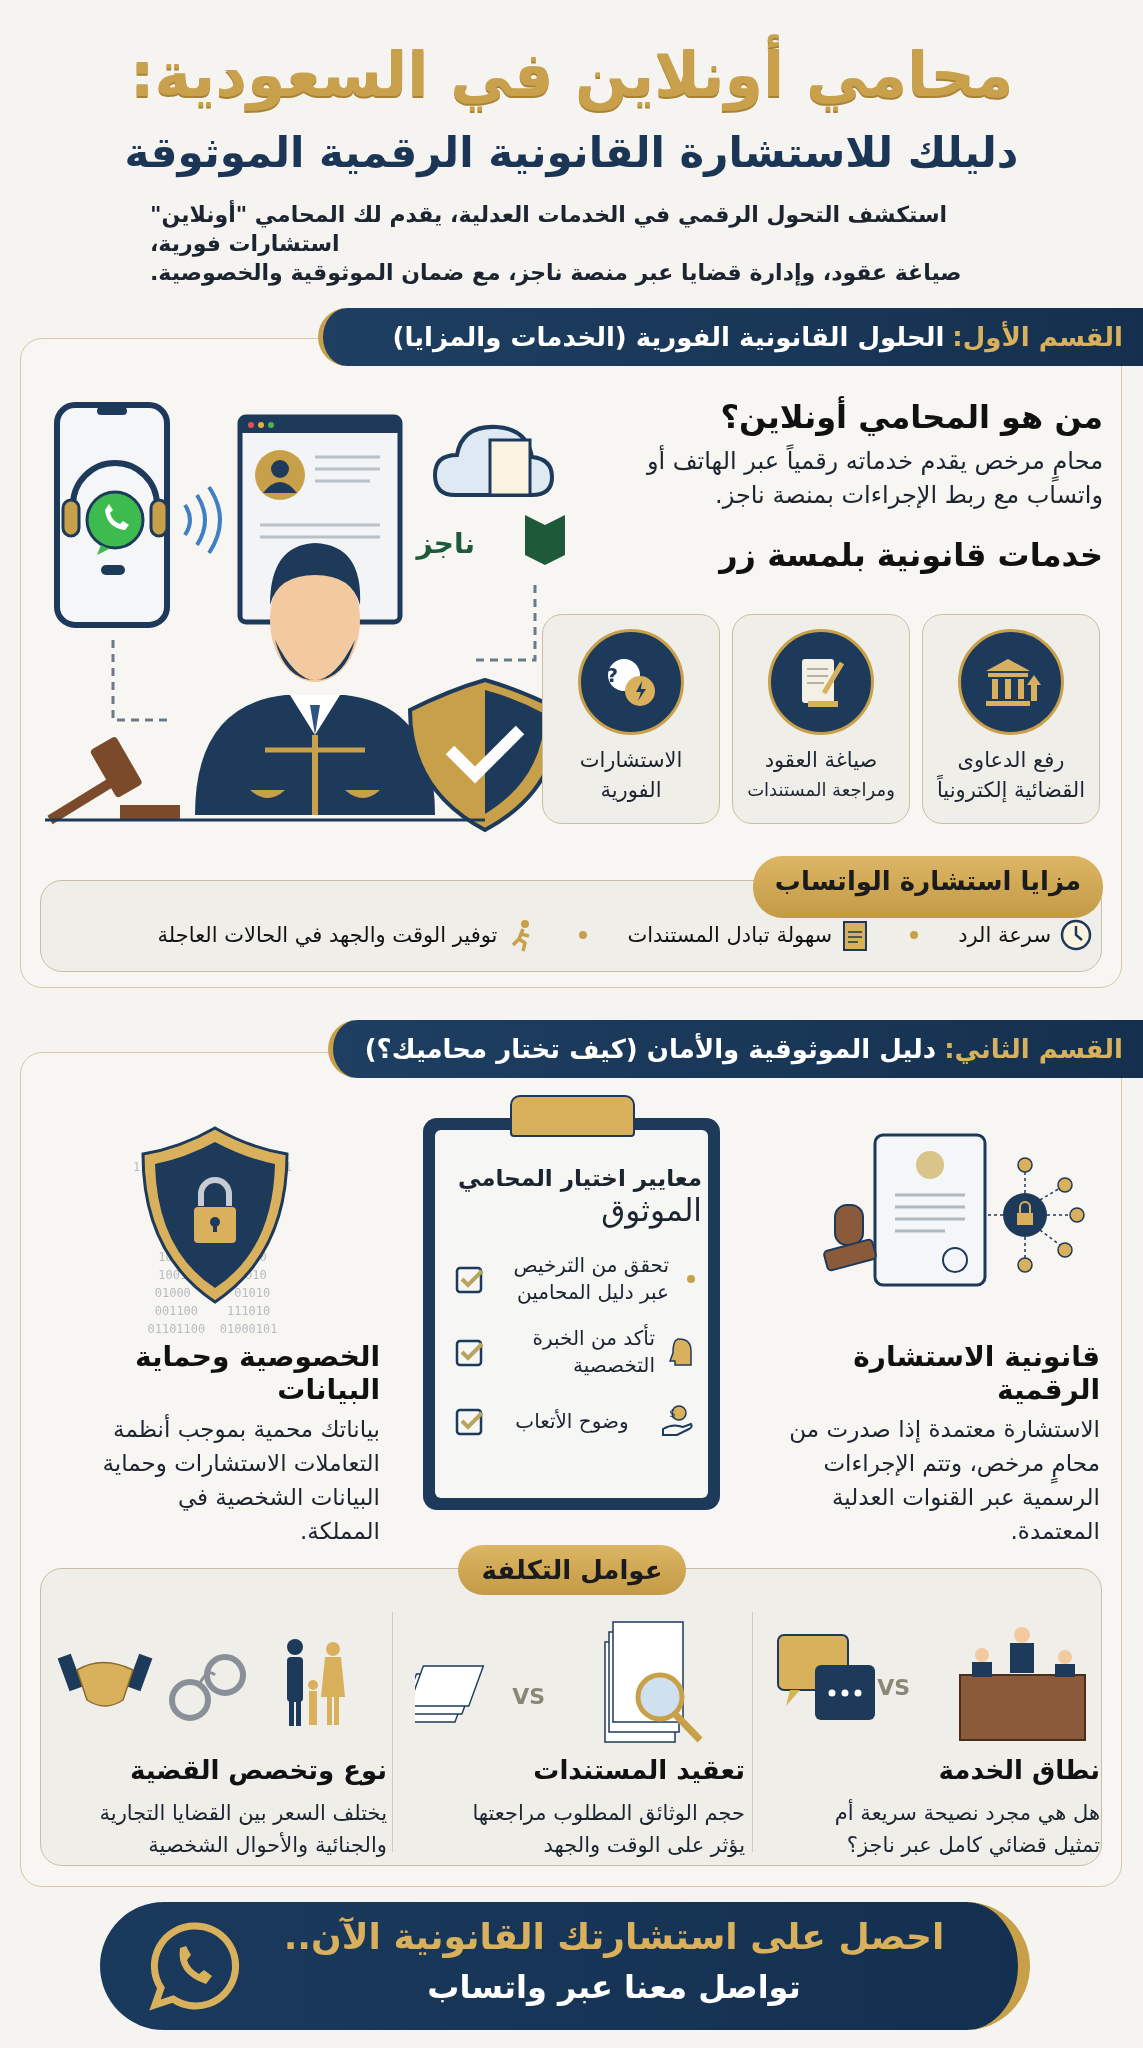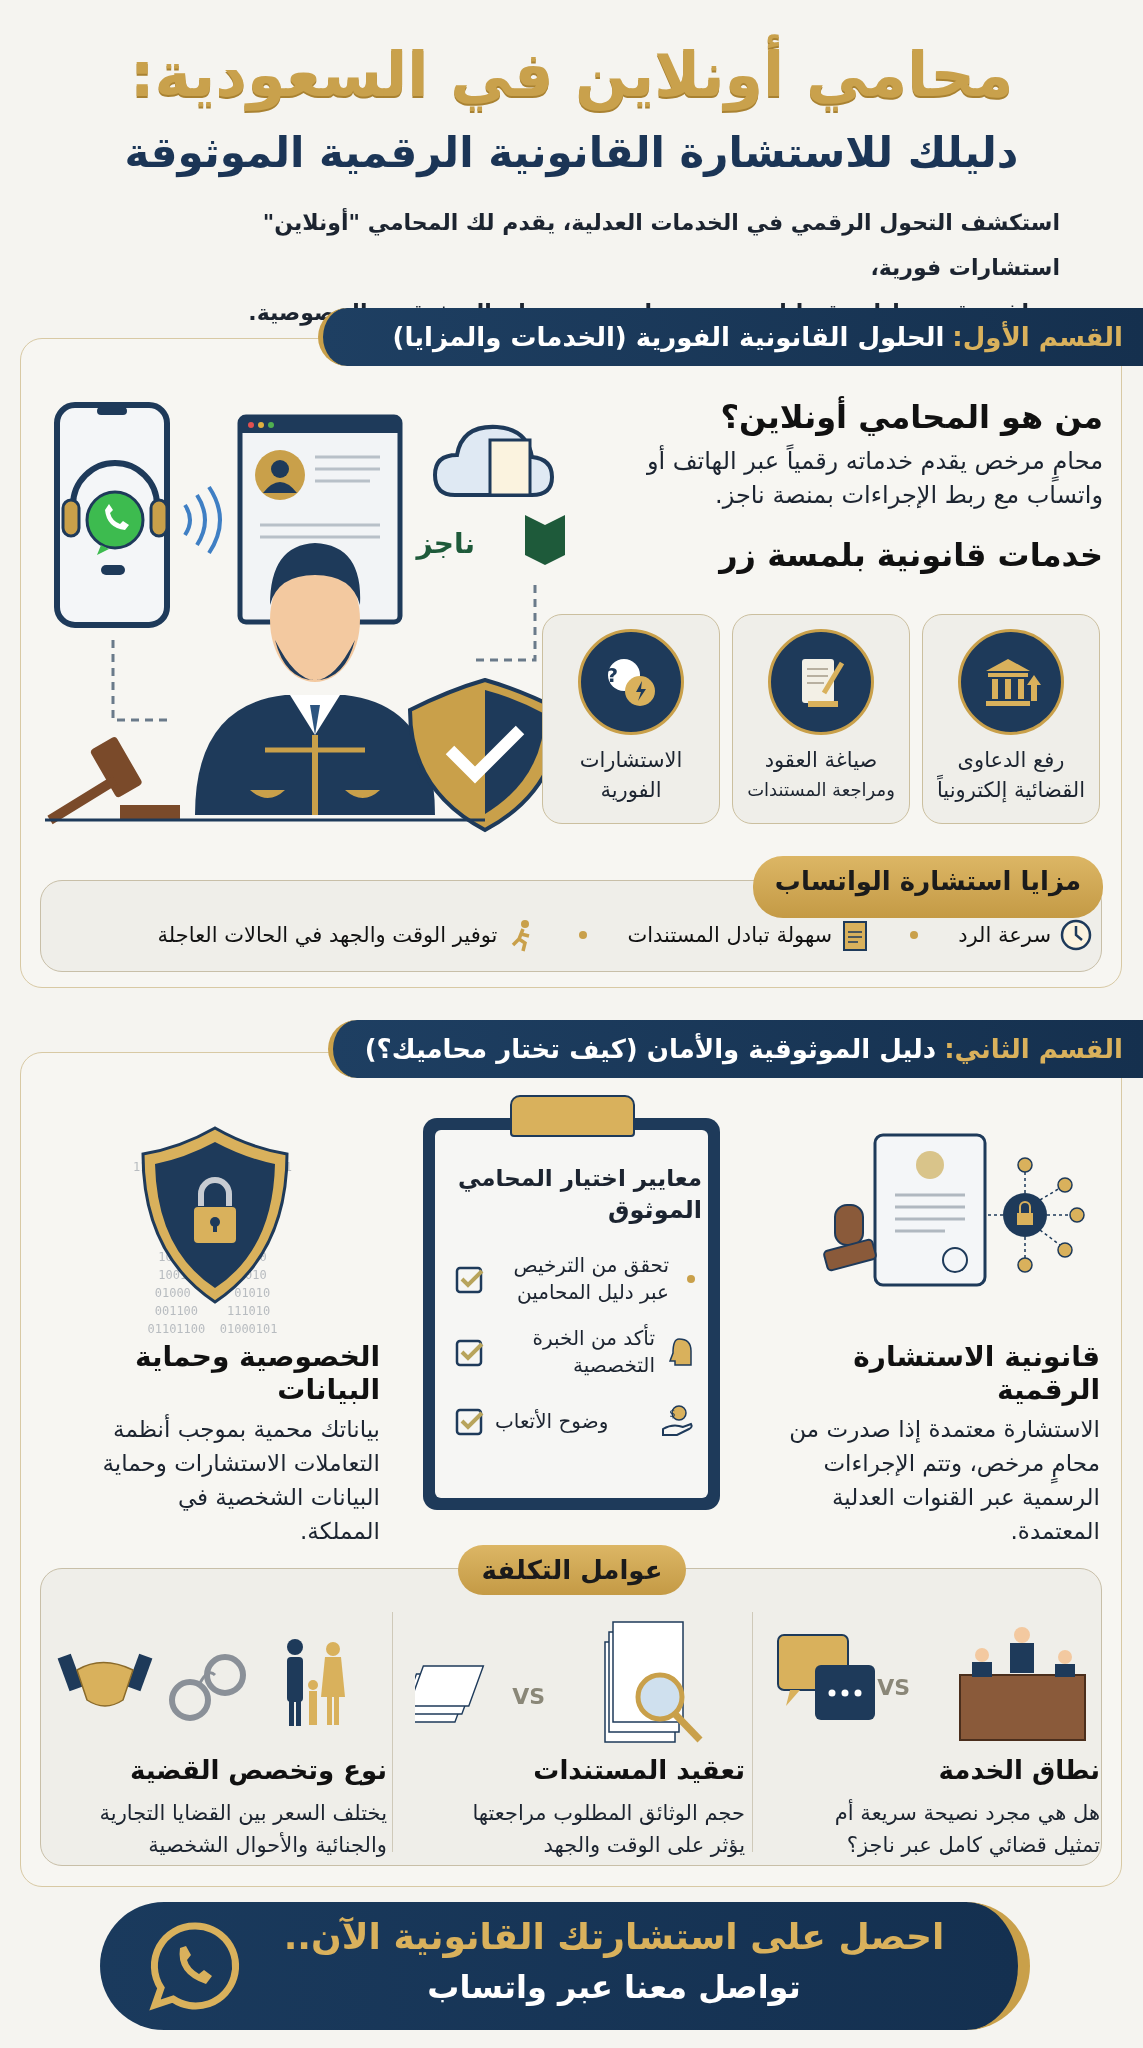--- a/index.html
+++ b/index.html
@@ -1,20 +1,20 @@
 <!DOCTYPE html>
 <html><head>
 <meta charset="utf-8">
 <style>
 *{box-sizing:border-box;margin:0;padding:0}
 body{width:1143px;height:2048px;background:#f5f4f0;font-family:"DejaVu Sans",sans-serif;color:#1c2430;direction:rtl;position:relative;overflow:hidden}
 .abs{position:absolute}
 .title1{top:38px;left:0;width:1143px;text-align:center;font-size:62px;font-weight:bold;color:#c9a14c;text-shadow:0 2px 0 #a98232}
 .title2{top:128px;left:0;width:1143px;text-align:center;font-size:42px;font-weight:bold;color:#1b3556}
-.intro{top:200px;left:150px;width:910px;text-align:right;font-size:22px;line-height:45px;color:#1c2430;font-weight:bold}
+.intro{top:200px;left:150px;width:910px;text-align:left;font-size:22px;line-height:29px;color:#1c2430;font-weight:bold}
 .sec-bar{height:58px;background:linear-gradient(90deg,#1e3f62,#15304e);border-radius:30px 0 0 30px;border-left:5px solid #c9a04a;color:#fff;font-size:26px;font-weight:bold;display:flex;align-items:center;padding-right:20px}
 .sec-bar .lbl{color:#d9b15c;margin-left:8px}
 .panel{border:1.5px solid #d8c9a4;border-radius:22px;background:#f7f6f2}
 .h2{font-size:30px;font-weight:bold;color:#111}
 .p{font-size:23px;line-height:34px;color:#1c2430}
 .card{width:178px;height:210px;border:1.5px solid #cbbf9f;border-radius:20px;background:#efeee9;text-align:center}
 .circle{width:106px;height:106px;border-radius:50%;background:#1e3a5a;border:3px solid #c9a04a;margin:14px auto 10px;display:flex;align-items:center;justify-content:center}
 .card .t{font-size:21px;line-height:30px;color:#1c2430}
 .pill{background:linear-gradient(180deg,#dcb665,#c49a45);border-radius:30px;font-weight:bold;color:#1b1b1b;text-align:center}
 .ben{font-size:21px;color:#111;display:flex;align-items:center;gap:8px}
@@ -228,21 +228,21 @@
   <div class="p">الرسمية عبر القنوات العدلية</div>
   <div class="p">المعتمدة.</div>
 </div>
 
 <div class="abs" style="top:1118px;left:423px;width:297px;height:392px;background:#1e3a5a;border-radius:14px">
   <div style="position:absolute;top:12px;left:12px;right:12px;bottom:12px;background:#f6f6f4;border-radius:6px"></div>
 </div>
 <div class="abs" style="top:1095px;left:510px;width:125px;height:42px;background:#d9b15c;border-radius:10px 10px 4px 4px;border:2px solid #1e3a5a"></div>
 <div class="abs colt" style="top:1162px;left:440px;width:262px">
   <div style="font-size:23px;font-weight:bold;line-height:32px">معايير اختيار المحامي</div>
-  <div style="font-size:24px;font-weight:bold;line-height:32px">الموثوق</div>
+  <div style="font-size:31px;font-weight:normal;line-height:32px">الموثوق</div>
 </div>
 <div class="abs" style="top:1245px;left:455px;width:240px">
   <div style="display:flex;align-items:center;gap:18px;height:68px">
     <span class="dot"></span>
     <div style="text-align:right;flex:1;font-size:20px;line-height:27px">
       <div>تحقق من الترخيص</div>
       <div>عبر دليل المحامين</div>
     </div>
     <svg width="30" height="30" viewBox="0 0 30 30">
         <rect x="2" y="4" width="24" height="24" rx="3" fill="none" stroke="#1e3a5a" stroke-width="2.5"></rect>
@@ -261,21 +261,21 @@
         <rect x="2" y="4" width="24" height="24" rx="3" fill="none" stroke="#1e3a5a" stroke-width="2.5"></rect>
         <path d="M7 15 l6 6 14-14" stroke="#b8a45c" stroke-width="4" fill="none"></path>
       </svg>
   </div>
   <div style="display:flex;align-items:center;gap:10px;height:60px">
     <svg width="36" height="36" viewBox="0 0 36 36">
         <circle cx="20" cy="10" r="7" fill="#d9b15c" stroke="#1e3a5a" stroke-width="1.5"></circle>
         <text x="16.5" y="14" font-size="10" fill="#1e3a5a" font-family="DejaVu Sans">$</text>
         <path d="M4 26 q10-6 20-2 l8-3 q2 3-2 5 l-12 6 h-14z" fill="none" stroke="#1e3a5a" stroke-width="2"></path>
       </svg>
-    <div style="text-align:left;flex:1;font-size:20px">وضوح الأتعاب</div>
+    <div style="text-align:center;flex:1;font-size:20px">وضوح الأتعاب</div>
     <svg width="30" height="30" viewBox="0 0 30 30">
         <rect x="2" y="4" width="24" height="24" rx="3" fill="none" stroke="#1e3a5a" stroke-width="2.5"></rect>
         <path d="M7 15 l6 6 14-14" stroke="#b8a45c" stroke-width="4" fill="none"></path>
       </svg>
   </div>
 </div>
 
 <div class="abs" style="top:1122px;left:105px;width:215px;font-family:'DejaVu Sans Mono',monospace;font-size:12px;line-height:18px;color:#b8bcc0;direction:ltr;text-align:center;white-space:pre">
   <div>1101110110  1101001011</div><div>100111     011110</div><div>011        100</div><div>100        110</div><div>001        101</div><div>1001       1000</div><div>1001       1010</div><div>01000      01010</div><div>001100    111010</div><div>01101100  01000101</div>
 </div>

